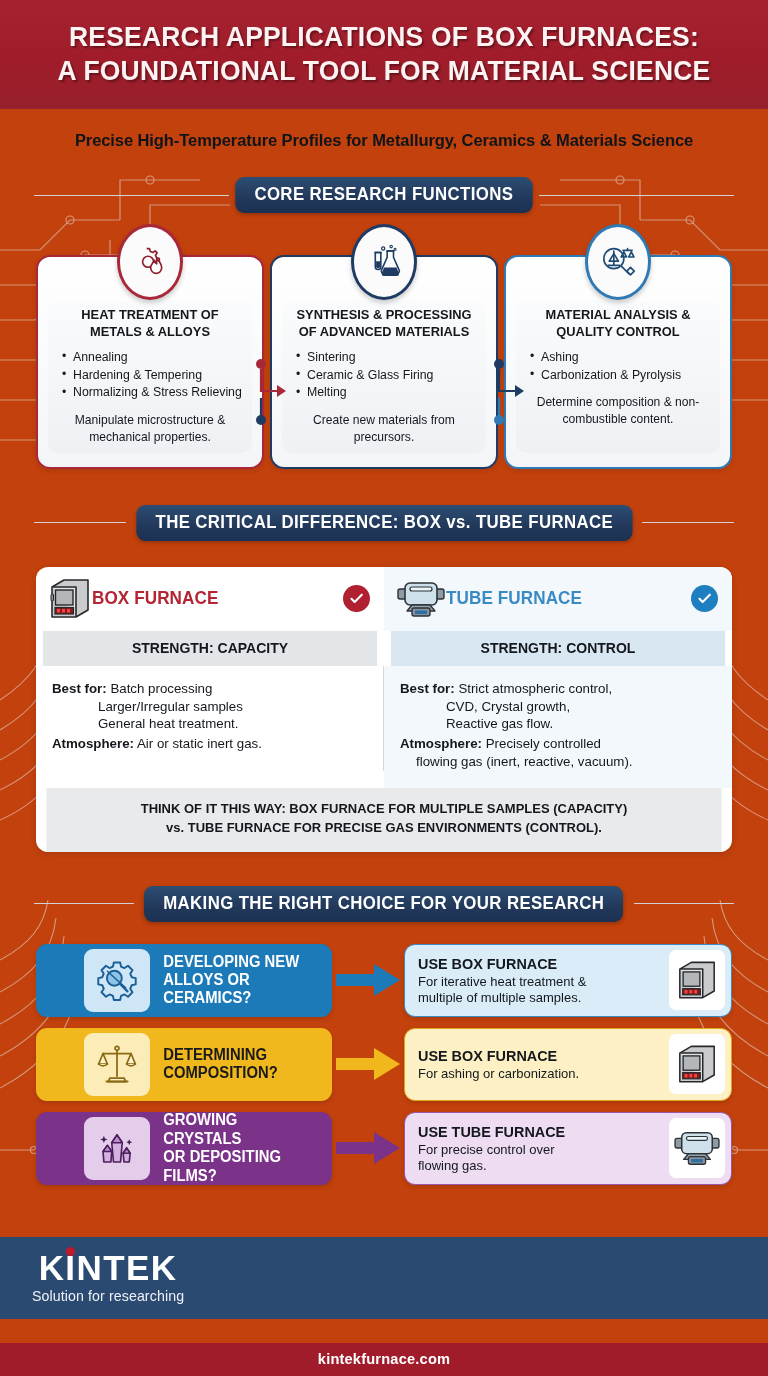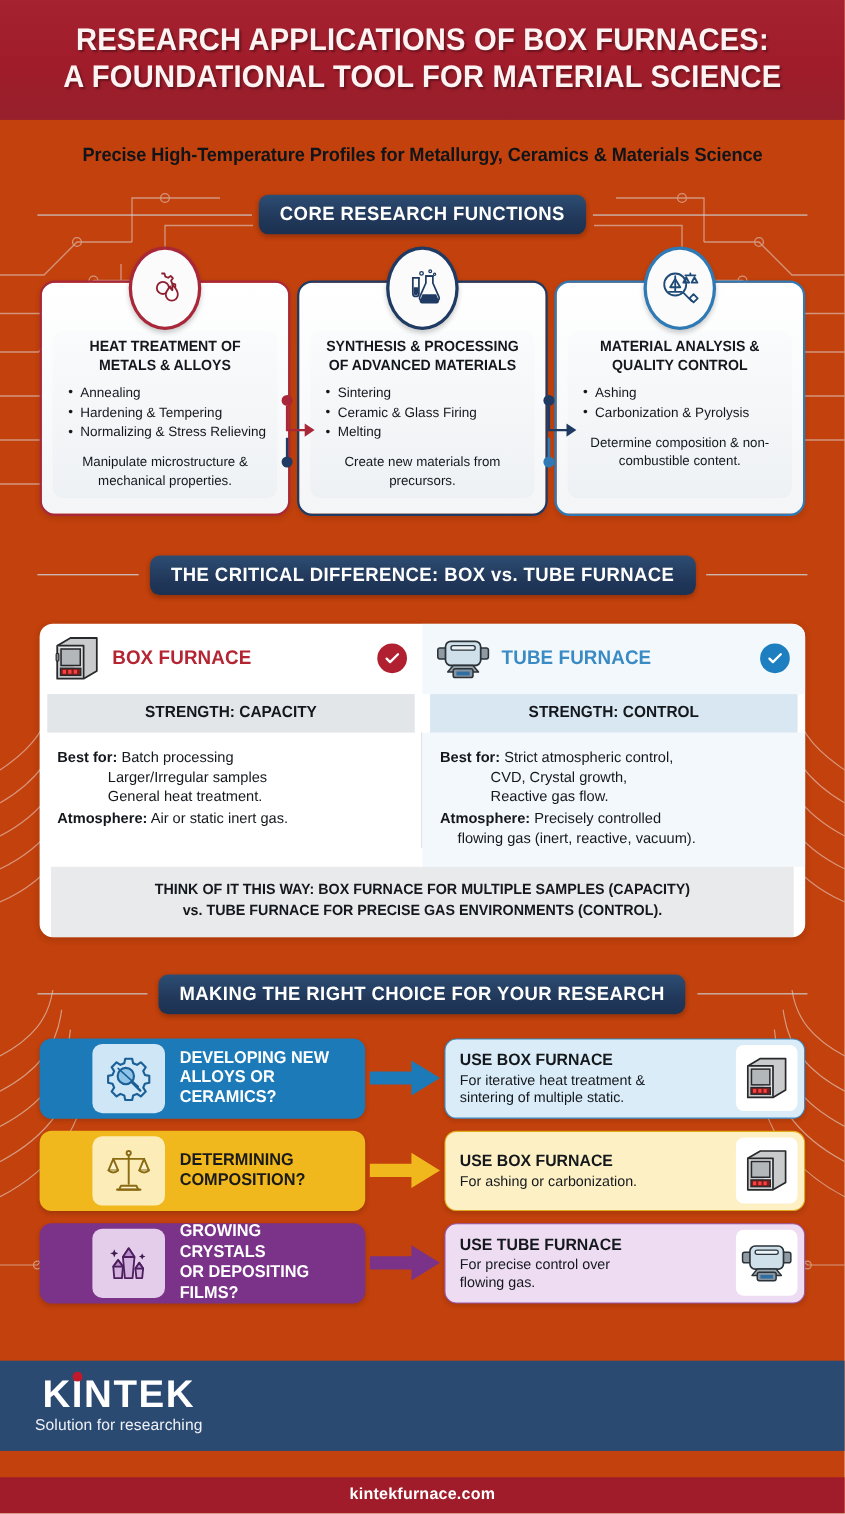--- a/index.html
+++ b/index.html
@@ -177,21 +177,21 @@
     background: #fff;
     box-shadow: 0 2px 6px rgba(0,0,0,.13);
   }
   .cmp-row { display: flex; }
   .cmp-col { flex: 1; }
   .cmp-col.right { background: #f3f8fc; }
 
   .cmp-head {
     display: flex;
     align-items: center;
-    gap: 10px;
+    gap: 0;
     padding: 10px 14px 10px 12px;
     height: 64px;
   }
   .cmp-head .title {
     font-size: 18px;
     font-weight: 700;
     letter-spacing: 0.1px;
     flex: 1;
     transform: scaleX(0.95);
     transform-origin: left center;
@@ -646,21 +646,21 @@
       </div>
       <div class="arrow">
         <svg width="64" height="34" viewBox="0 0 64 34">
           <path d="M0 11 h38 v-10 l26 16 -26 16 v-10 h-38z" fill="#1c7ab8"></path>
         </svg>
       </div>
       <div class="a-card" style="--abg:#d9ecf8; --abord:#3a8ac4">
         <div class="a-text">
           <div class="a-title">USE BOX FURNACE</div>
           <div class="a-desc">For iterative heat treatment &amp;</div>
-          <div class="a-desc">sintering of multiple static.</div>
+          <div class="a-desc">multiple of multiple samples.</div>
         </div>
         <div class="a-thumb">
           <svg width="42" height="45" viewBox="0 0 44 46">
             <path d="M4 11 L16 4 L40 4 L40 34 L28 41 L4 41 Z" fill="#c9cbcd" stroke="#26282b" stroke-width="1.6" stroke-linejoin="round"></path>
             <path d="M4 11 L28 11 L28 41" fill="#e3e5e6" stroke="#26282b" stroke-width="1.6" stroke-linejoin="round"></path>
             <rect x="7.5" y="14" width="17.5" height="15" fill="#b4b7ba" stroke="#26282b" stroke-width="1.4"></rect>
             <rect x="7" y="31.5" width="18.5" height="6.5" fill="#7a1f1f" stroke="#26282b" stroke-width="1.2"></rect>
             <rect x="9" y="33" width="3" height="3.5" fill="#ff4040"></rect>
             <rect x="14" y="33" width="3" height="3.5" fill="#ff4040"></rect>
             <rect x="19" y="33" width="3" height="3.5" fill="#ff4040"></rect>

